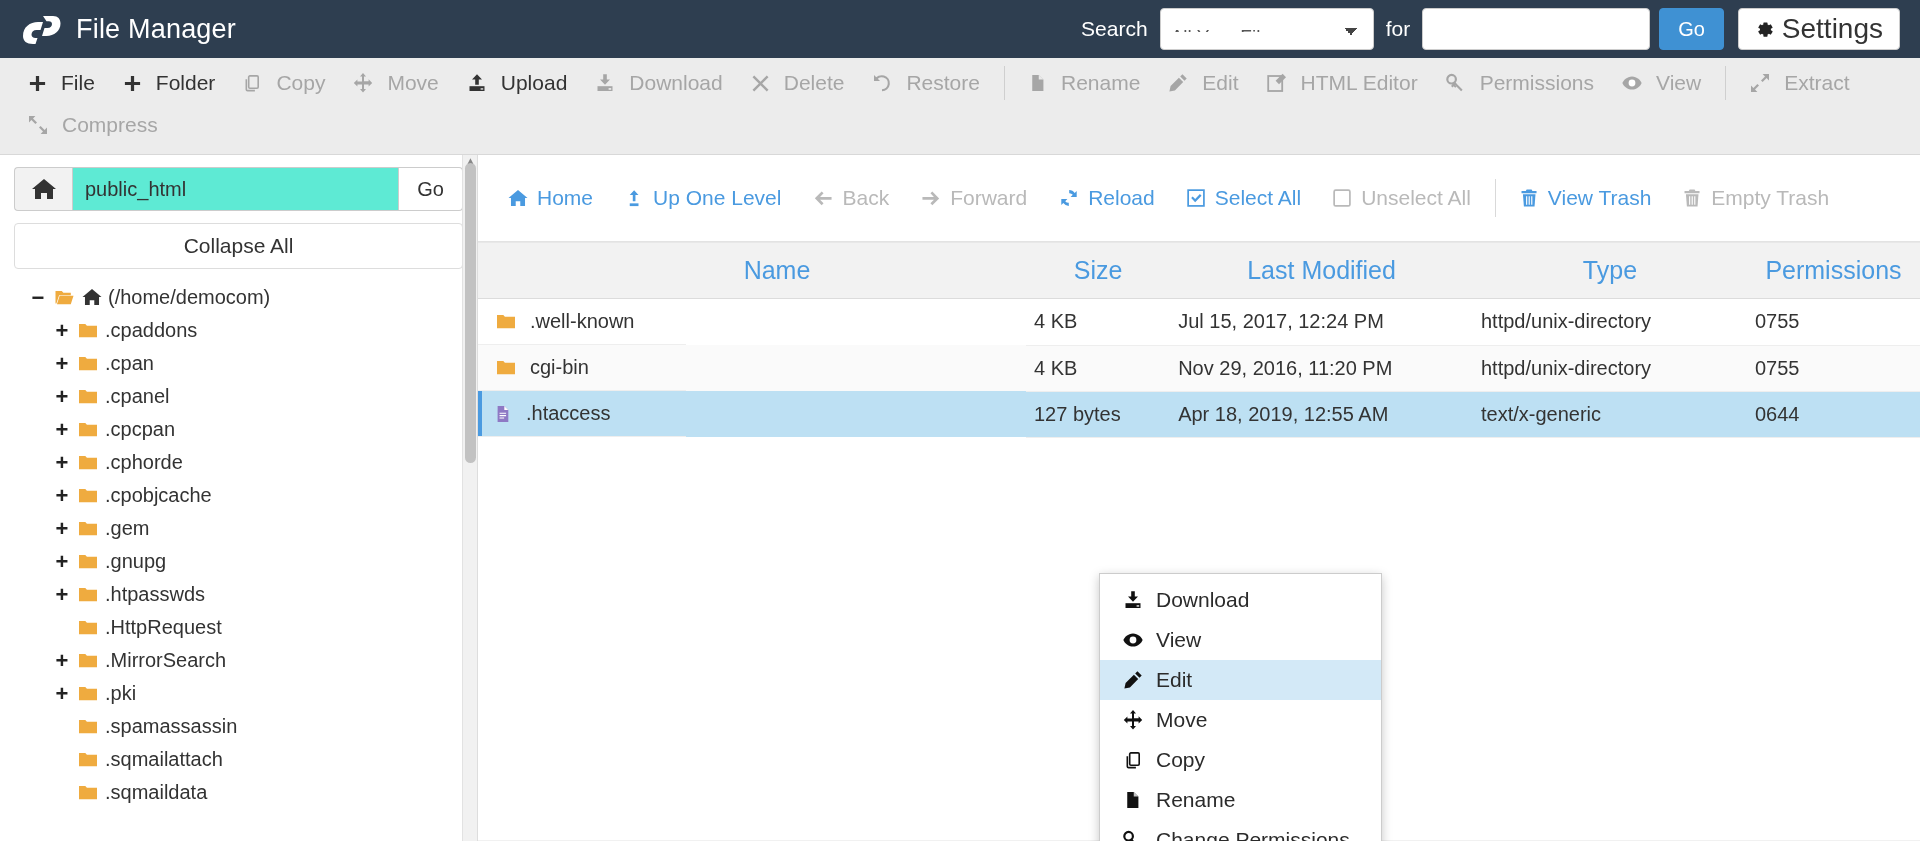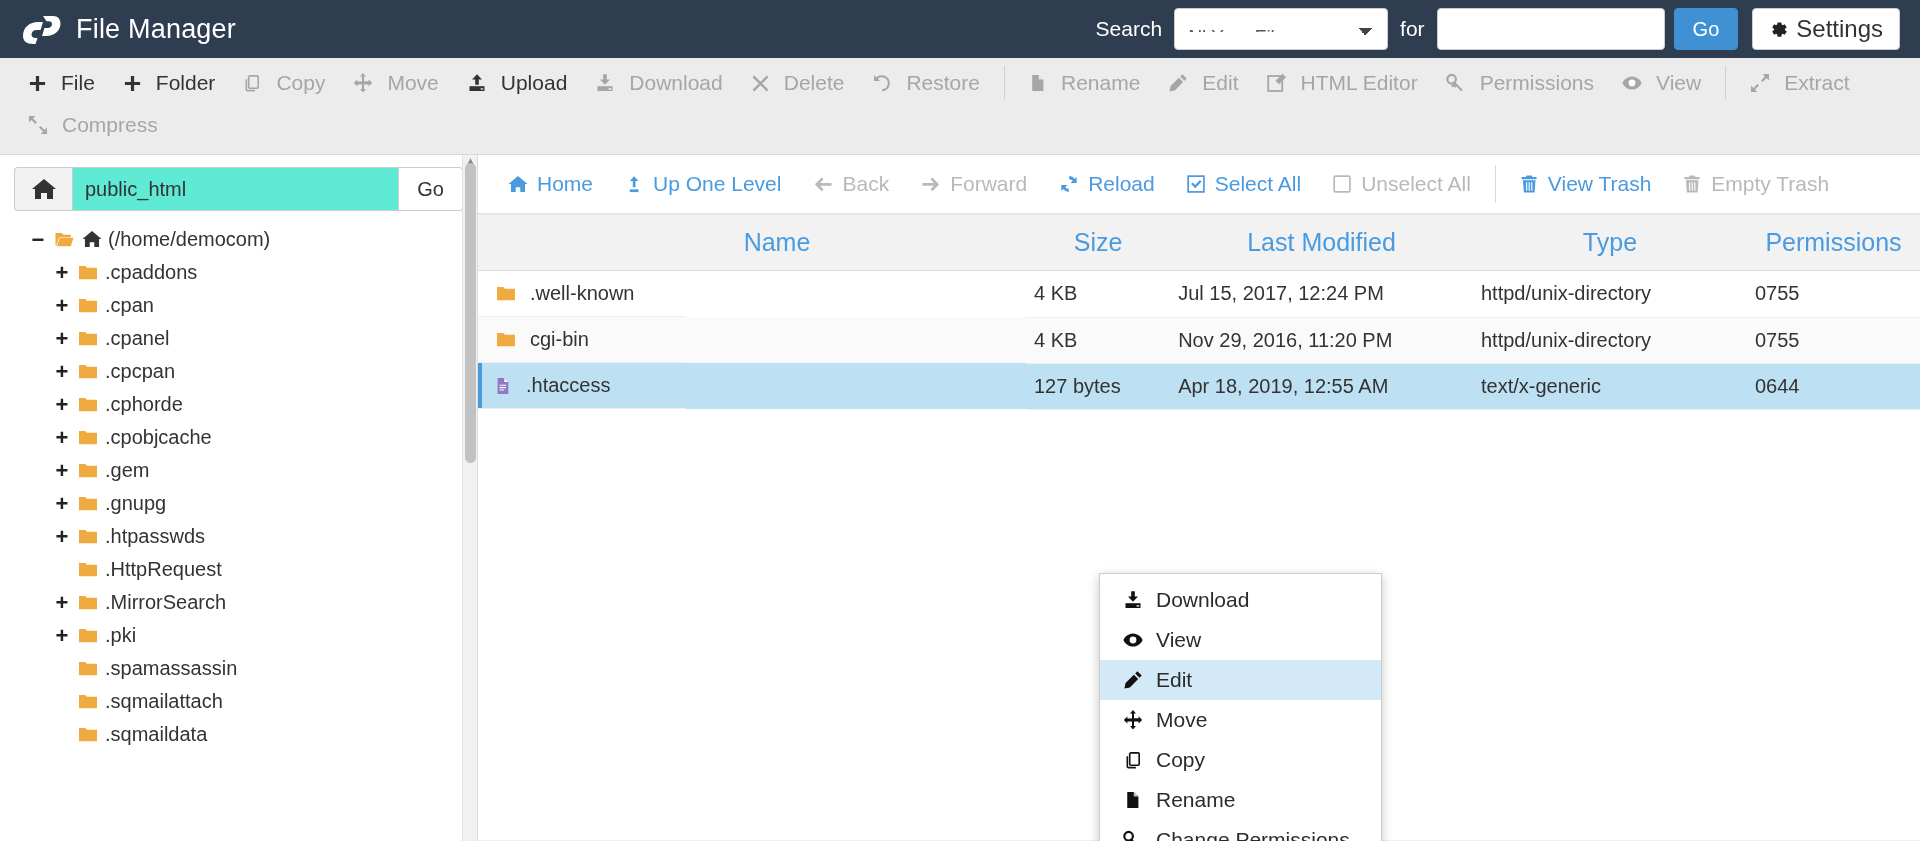--- a/index.html
+++ b/index.html
@@ -79,21 +79,21 @@
     margin-left: 9px;
     cursor: pointer;
     font-family: "Liberation Sans", sans-serif;
   }
   #settings-button {
     height: 42px;
     background: #fff;
     border: 1px solid #ccc;
     border-radius: 4px;
     color: #333;
-    font-size: 24px;
+    font-size: 28px;
     padding: 0 16px;
     margin-left: 14px;
     cursor: pointer;
     display: flex; align-items: center; gap: 8px;
     font-family: "Liberation Sans", sans-serif;
   }
 
   
   #toolbar {
     background: #ececec;
@@ -242,21 +242,21 @@
     flex: 1;
     display: flex;
     flex-direction: column;
     background: #fff;
     position: relative;
     min-width: 0;
   }
   #nav-bar {
     display: flex;
     align-items: center;
-    padding: 10px 14px;
+    padding: 24px 14px;
     border-bottom: 1px solid #e3e3e3;
   }
   .nav-item {
     display: inline-flex;
     align-items: center;
     gap: 9px;
     font-size: 21px;
     color: #4a9ae0;
     padding: 6px 16px;
     white-space: nowrap;
@@ -521,20 +521,21 @@
       <div id="home-btn">
         <span>
           <svg width="24" height="22" viewBox="0 0 24 22">
               <path fill="#333" d="M12 1L0 11h3v10h6v-6h6v6h6V11h3z"></path>
             </svg>
         </span>
       </div>
       <input id="path-input" type="text" value="public_html" style="">
       <button id="path-go">Go</button>
     </div>
+    <button id="collapse-all">Collapse All</button>
     <div id="tree">
         <div class="tree-node root">
           <span class="tn-toggle">−</span>
           <span class="tn-folder">
             <svg width="21" height="18" viewBox="0 0 20 20">
               <path fill="#efab3f" d="M0 2.2h7l1.8 2.1H17V7H4L1 16H0z"></path>
               <path fill="#efab3f" d="M4.6 7.6H20L17 17H1.6z"></path>
             </svg>
           </span>
           <span class="tn-home">

